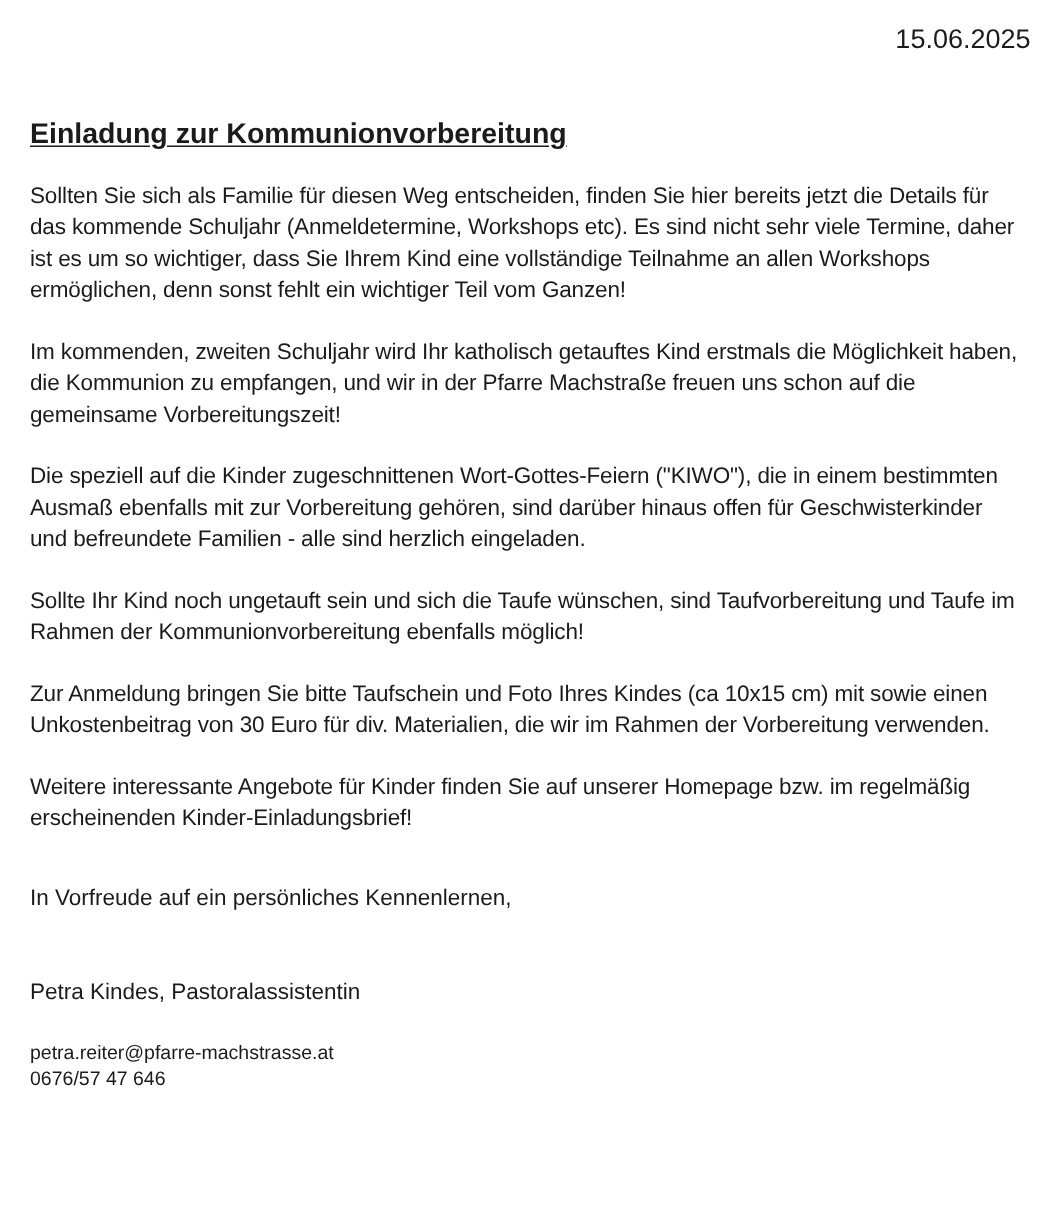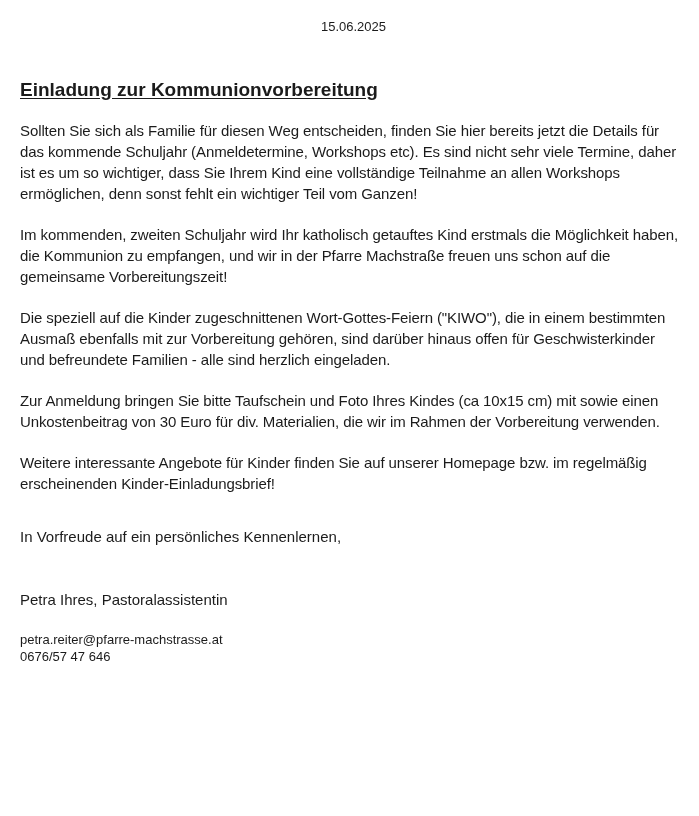--- a/index.html
+++ b/index.html
@@ -16,22 +16,22 @@
   }
   .page {
     position: relative;
     box-sizing: border-box;
     width: 699px;
     height: 816px;
     padding: 16px 12px 0 20px;
     background: #ffffff;
   }
   .date-line {
-    text-align: center;
-    font-size: 13px;
+    text-align: right;
+    font-size: 18px;
     line-height: 21px;
   }
   .doc-heading {
     margin-top: 42px;
     font-size: 19px;
     line-height: 21px;
     font-weight: bold;
     text-decoration: underline;
     text-underline-offset: 2px;
   }
@@ -79,26 +79,27 @@
   <div class="doc-heading">Einladung zur Kommunionvorbereitung</div>
 
 
 
   <p class="body-paragraph">Sollten Sie sich als Familie für diesen Weg entscheiden, finden Sie hier bereits jetzt die Details für das kommende Schuljahr (Anmeldetermine, Workshops etc). Es sind nicht sehr viele Termine, daher ist es um so wichtiger, dass Sie Ihrem Kind eine vollständige Teilnahme an allen Workshops ermöglichen, denn sonst fehlt ein wichtiger Teil vom Ganzen!</p>
 
   <p class="body-paragraph">Im kommenden, zweiten Schuljahr wird Ihr katholisch getauftes Kind erstmals die Möglichkeit haben, die Kommunion zu empfangen, und wir in der Pfarre Machstraße freuen uns schon auf die gemeinsame Vorbereitungszeit!</p>
 
   <p class="body-paragraph">Die speziell auf die Kinder zugeschnittenen Wort-Gottes-Feiern ("KIWO"), die in einem bestimmten Ausmaß ebenfalls mit zur Vorbereitung gehören, sind darüber hinaus offen für Geschwisterkinder und befreundete Familien - alle sind herzlich eingeladen.</p>
 
+  <p class="body-paragraph">Sollte Ihr Kind noch ungetauft sein und sich die Taufe wünschen, sind Taufvorbereitung und Taufe im Rahmen der Kommunionvorbereitung ebenfalls möglich!</p>
 
   <p class="body-paragraph">Zur Anmeldung bringen Sie bitte Taufschein und Foto Ihres Kindes (ca 10x15 cm) mit sowie einen Unkostenbeitrag von 30 Euro für div. Materialien, die wir im Rahmen der Vorbereitung verwenden.</p>
 
   <p class="body-paragraph">Weitere interessante Angebote für Kinder finden Sie auf unserer Homepage bzw. im regelmäßig erscheinenden Kinder-Einladungsbrief!</p>
 
   <div class="closing">In Vorfreude auf ein persönliches Kennenlernen,</div>
 
   <div class="signature">
-    <div class="sig-name">Petra Ihres, Pastoralassistentin</div>
+    <div class="sig-name">Petra Kindes, Pastoralassistentin</div>
     <div class="sig-email">petra.reiter@pfarre-machstrasse.at</div>
     <div class="sig-phone">0676/57 47 646</div>
   </div>
 
 </div>
 
 </body></html>

